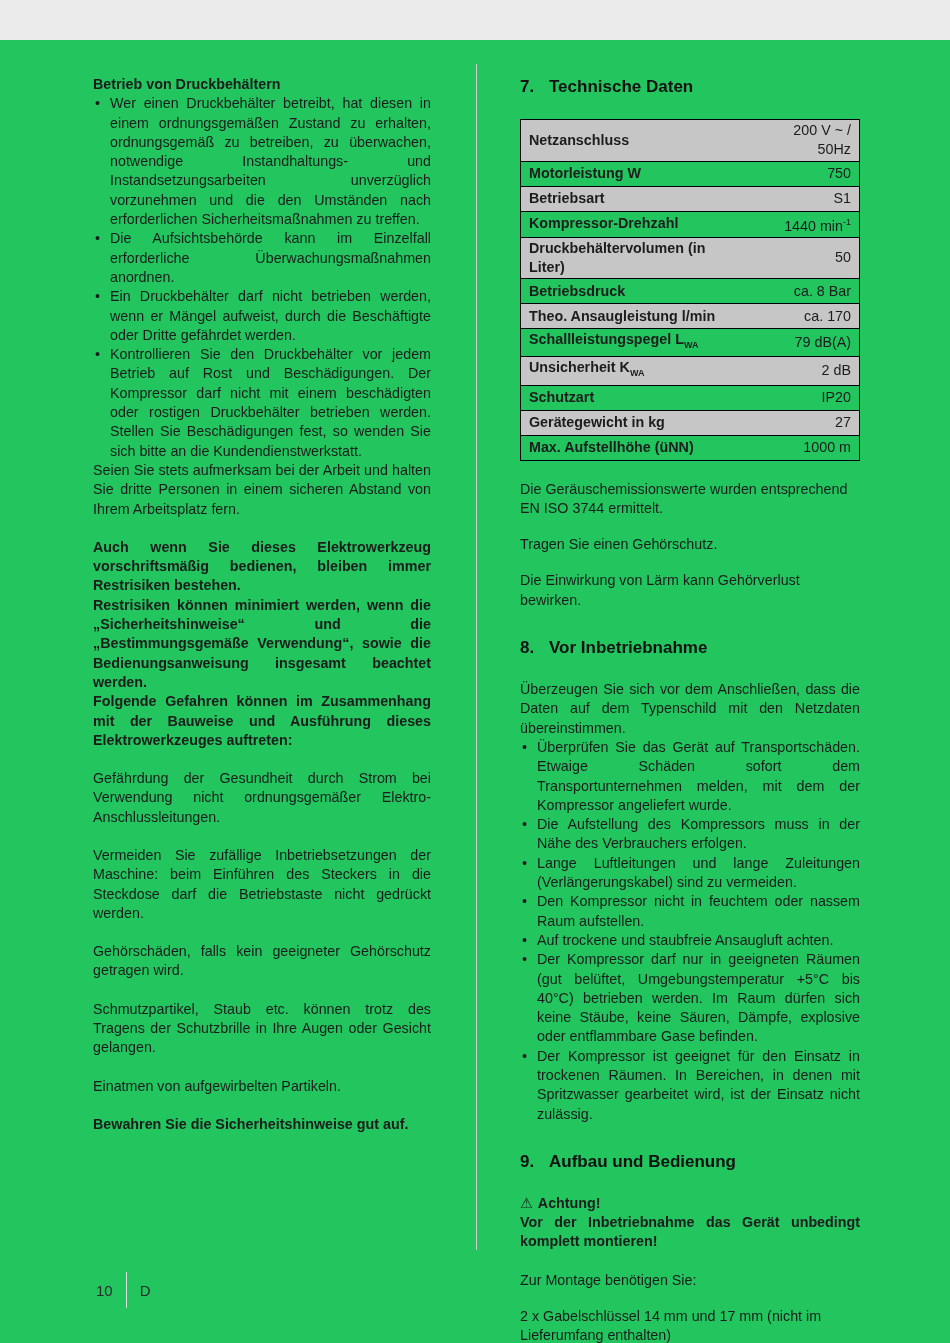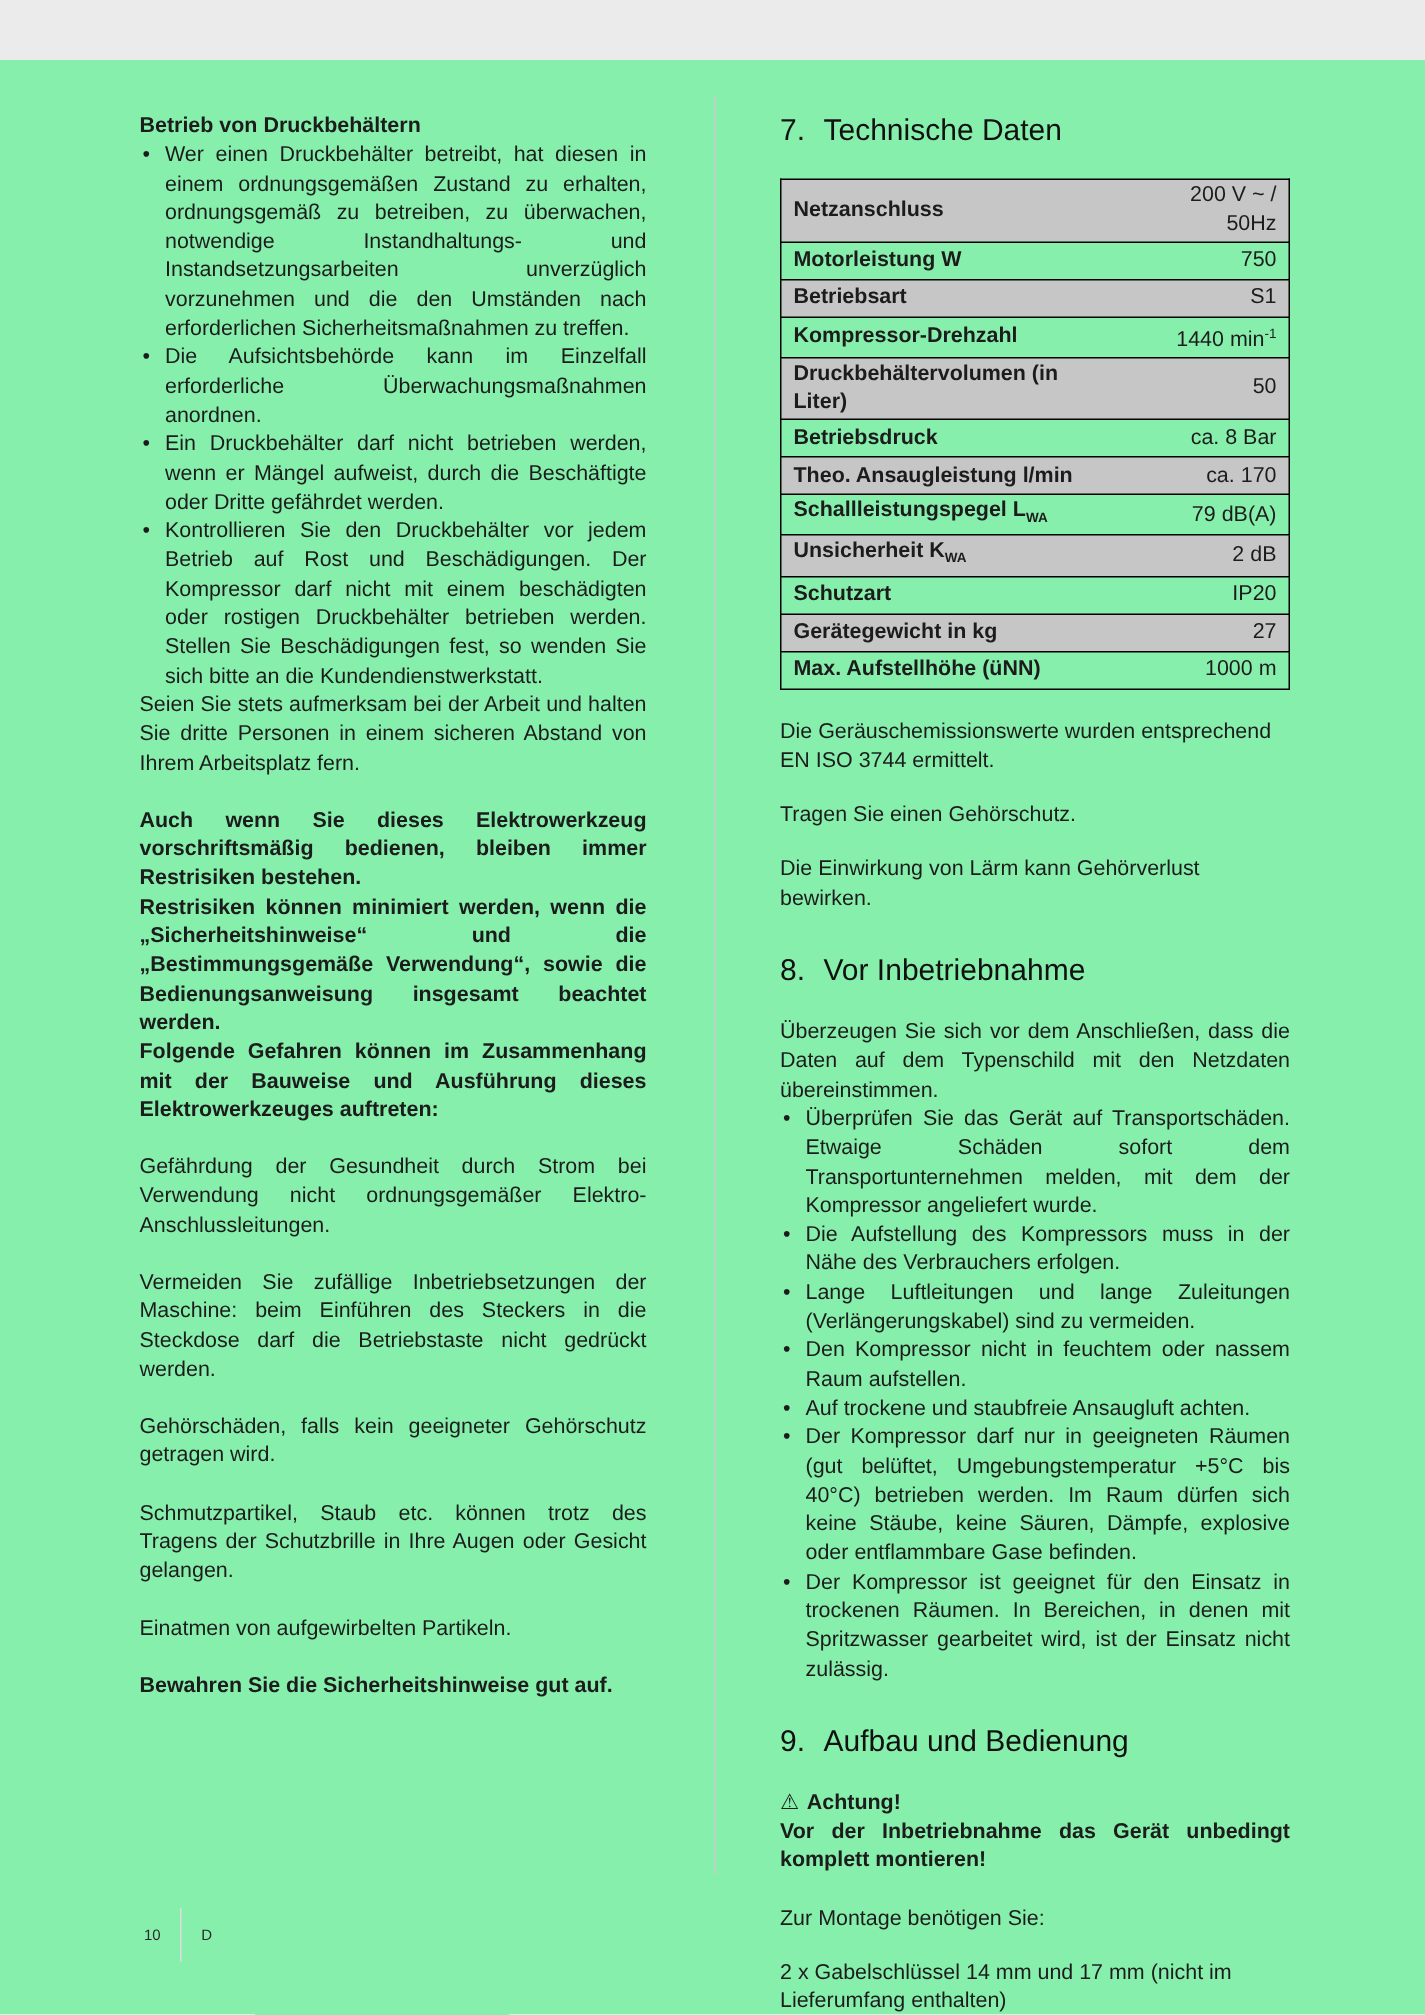--- a/index.html
+++ b/index.html
@@ -1,20 +1,20 @@
 <!DOCTYPE html>
 <html lang="de"><head>
 <meta charset="utf-8">
 <style>
   html, body { margin: 0; padding: 0; background: #ffffff; }
   .page {
     position: relative;
     width: 950px;
     height: 1343px;
-    background: #86efac;
+    background: #22c55e;
     font-family: "Liberation Sans", "DejaVu Sans", sans-serif;
     color: #1c1c1c;
     overflow: hidden;
   }
   .top-band {
     position: absolute;
     left: 0; top: 0;
     width: 100%; height: 40px;
     background: #ebebeb;
   }
@@ -33,22 +33,22 @@
   .col-left  { left: 93px;  width: 338px; }
   .col-right { left: 520px; width: 340px; }
 
   p { margin: 0; }
   .para { text-align: justify; }
   .left-al { text-align: left; margin-top: 17px; }
   .bold { font-weight: bold; }
   .mt { margin-top: 19px; }
 
   h2 {
-    font-size: 20px;
-    font-weight: normal;
+    font-size: 17px;
+    font-weight: bold;
     color: #111;
     margin: 26px 0 20px 0;
     line-height: 24px;
   }
   .col h2:first-child { margin-top: 0; }
   h2 .num { display: inline-block; min-width: 29px; }
 
   ul.bullets {
     margin: 0; padding: 0;
     list-style: none;
@@ -84,21 +84,21 @@
   table.spec sup { font-size: 9px; }
 
   .warning-line { font-weight: bold; margin-top: 19px; }
   .warning-icon { font-weight: normal; margin-right: 5px; }
 
   .footer {
     position: absolute;
     left: 96px; top: 1272px;
     display: flex;
     align-items: center;
-    font-size: 10px;
+    font-size: 15px;
     color: #2a2a2a;
     height: 36px;
   }
   .footer .fnum { margin-right: 13px; }
   .footer-divider {
     width: 1px; height: 36px;
     background: #dddddd;
     margin-right: 13px;
   }
 </style>

